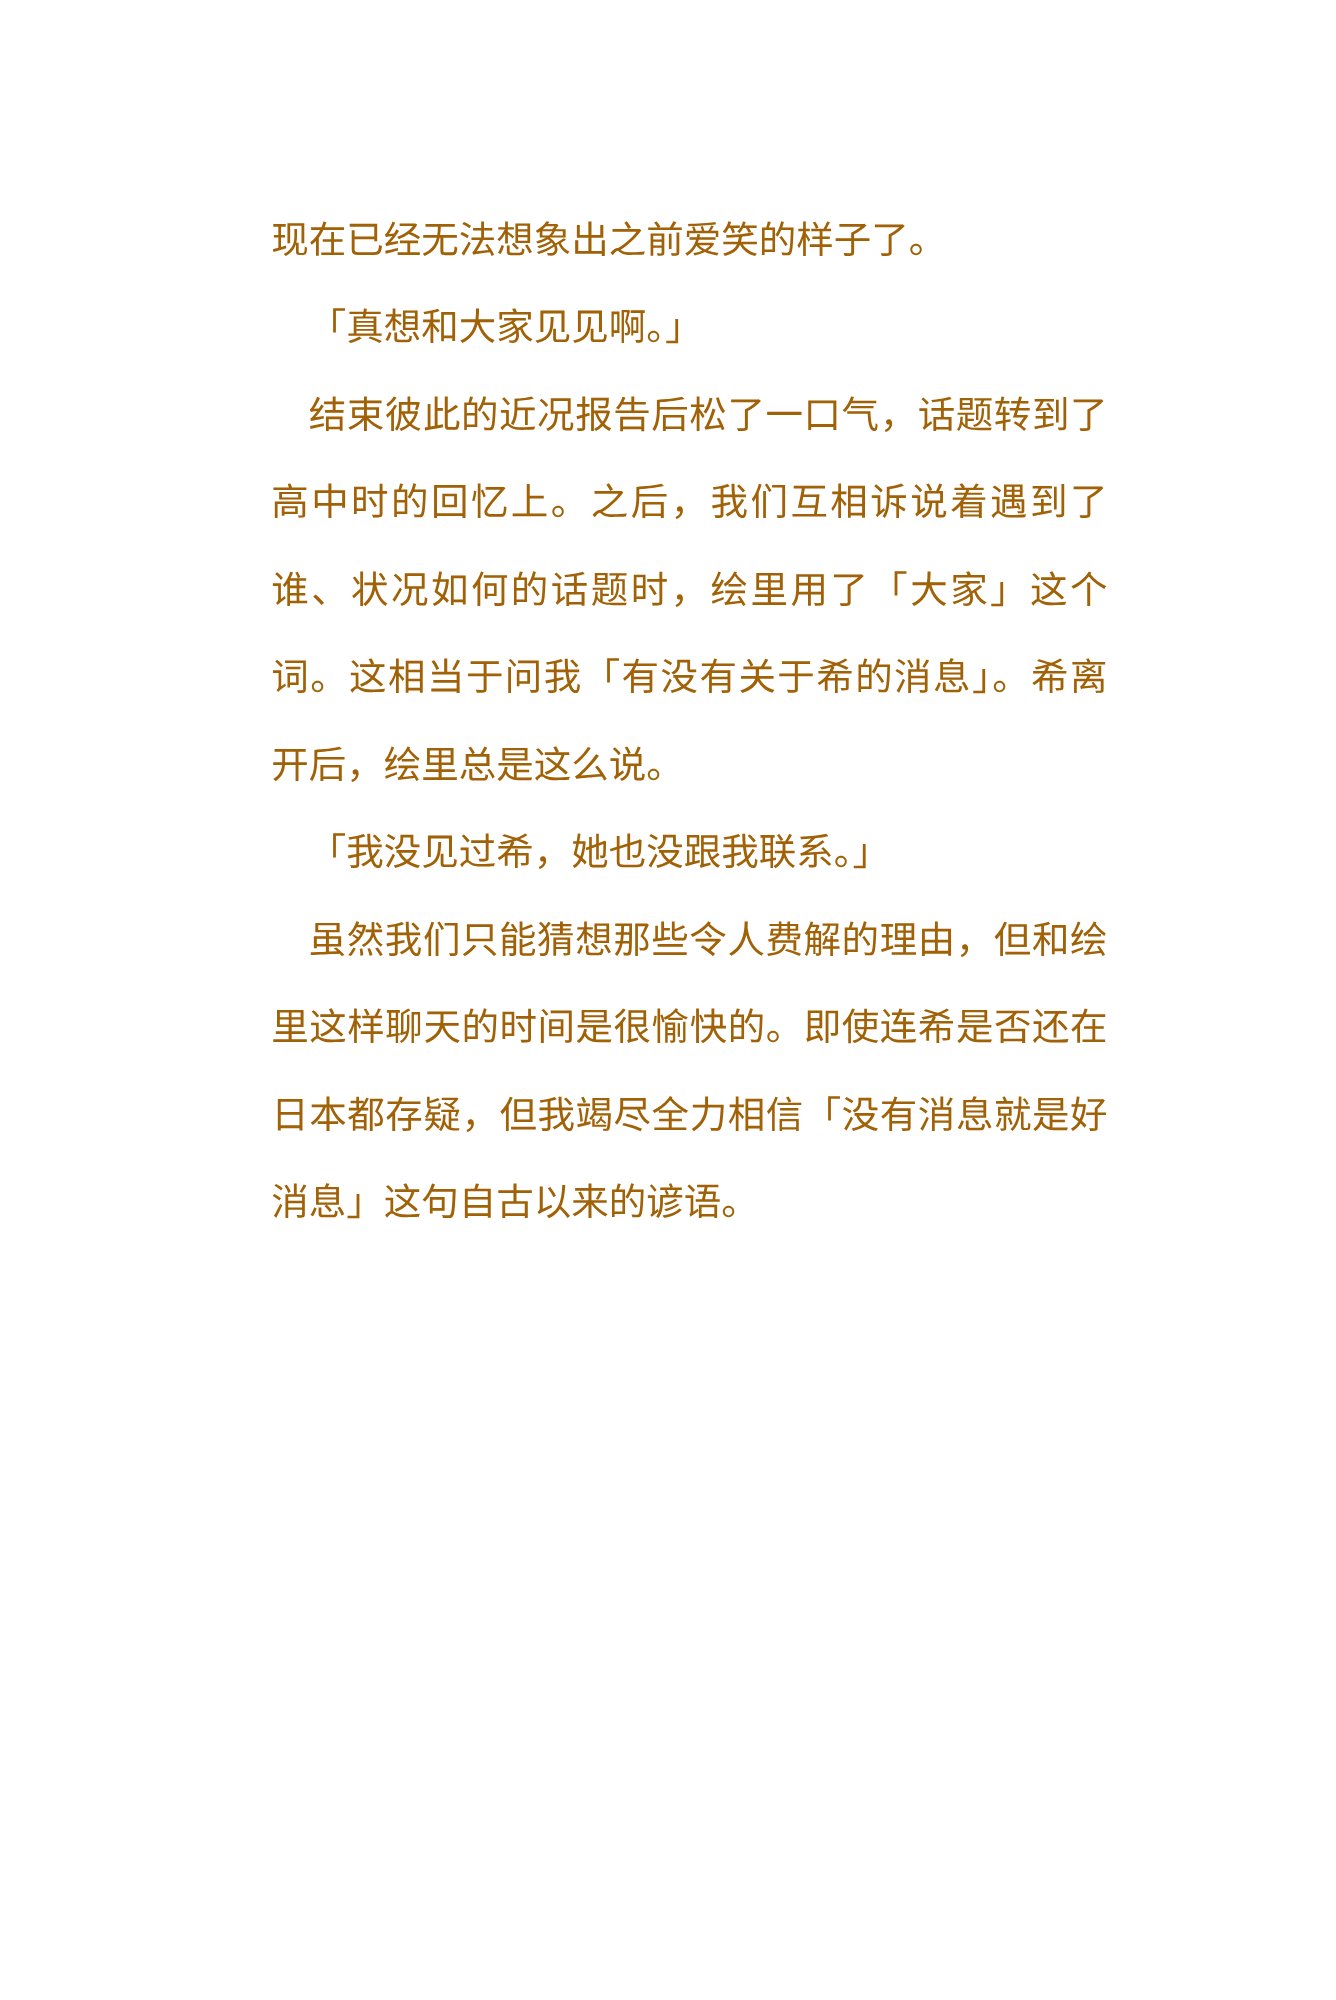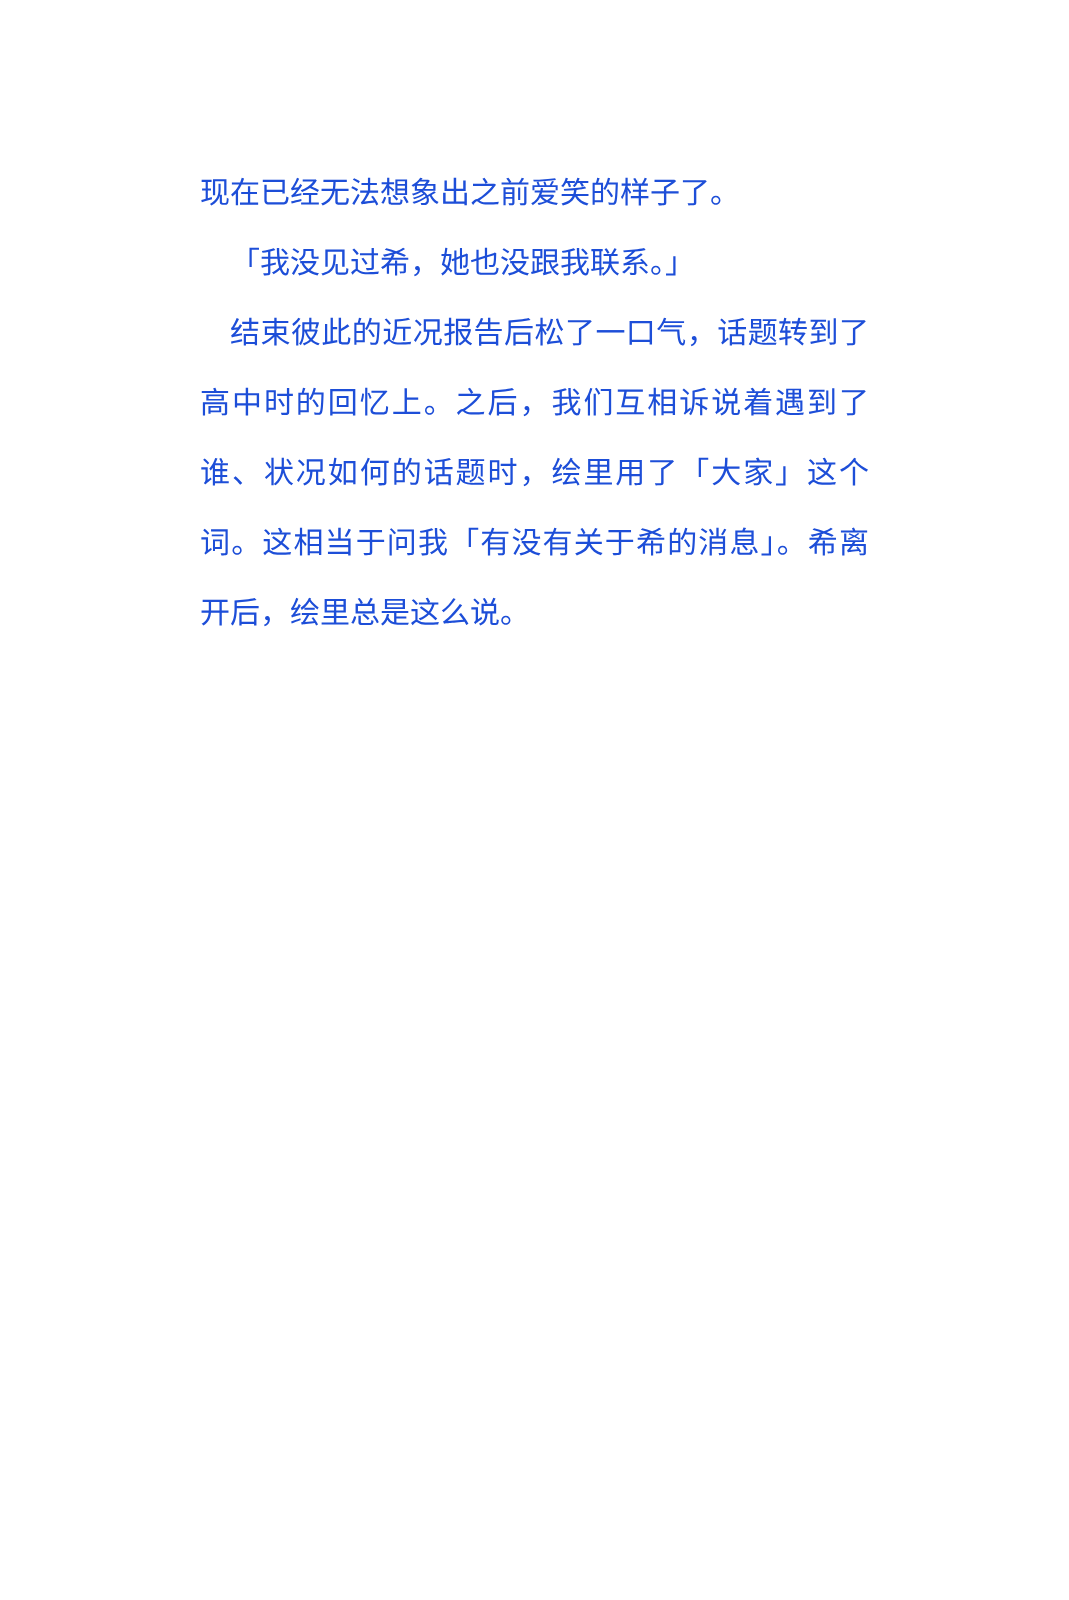--- a/index.html
+++ b/index.html
@@ -33,18 +33,20 @@
     padding: 0;
   }
   .text-block p.indent {
     text-indent: 1em;
   }
 </style>
 </head>
 <body style="background: rgb(255, 255, 255);">
 
 <div class="book-page" style="background: rgb(255, 255, 255);">
-  <div class="text-block" style="color: #1d4ed8;">
+  <div class="text-block" style="color: #a16207; margin-left: 17px;">
       <p class="">现在已经无法想象出之前爱笑的样子了。</p>
+      <p class="indent">「真想和大家见见啊。」</p>
+      <p class="indent">结束彼此的近况报告后松了一口气，话题转到了高中时的回忆上。之后，我们互相诉说着遇到了谁、状况如何的话题时，绘里用了「大家」这个词。这相当于问我「有没有关于希的消息」。希离开后，绘里总是这么说。</p>
       <p class="indent">「我没见过希，她也没跟我联系。」</p>
-      <p class="indent">结束彼此的近况报告后松了一口气，话题转到了高中时的回忆上。之后，我们互相诉说着遇到了谁、状况如何的话题时，绘里用了「大家」这个词。这相当于问我「有没有关于希的消息」。希离开后，绘里总是这么说。</p>
+      <p class="indent">虽然我们只能猜想那些令人费解的理由，但和绘里这样聊天的时间是很愉快的。即使连希是否还在日本都存疑，但我竭尽全力相信「没有消息就是好消息」这句自古以来的谚语。</p>
     </div>
 </div>
 
 </body></html>

